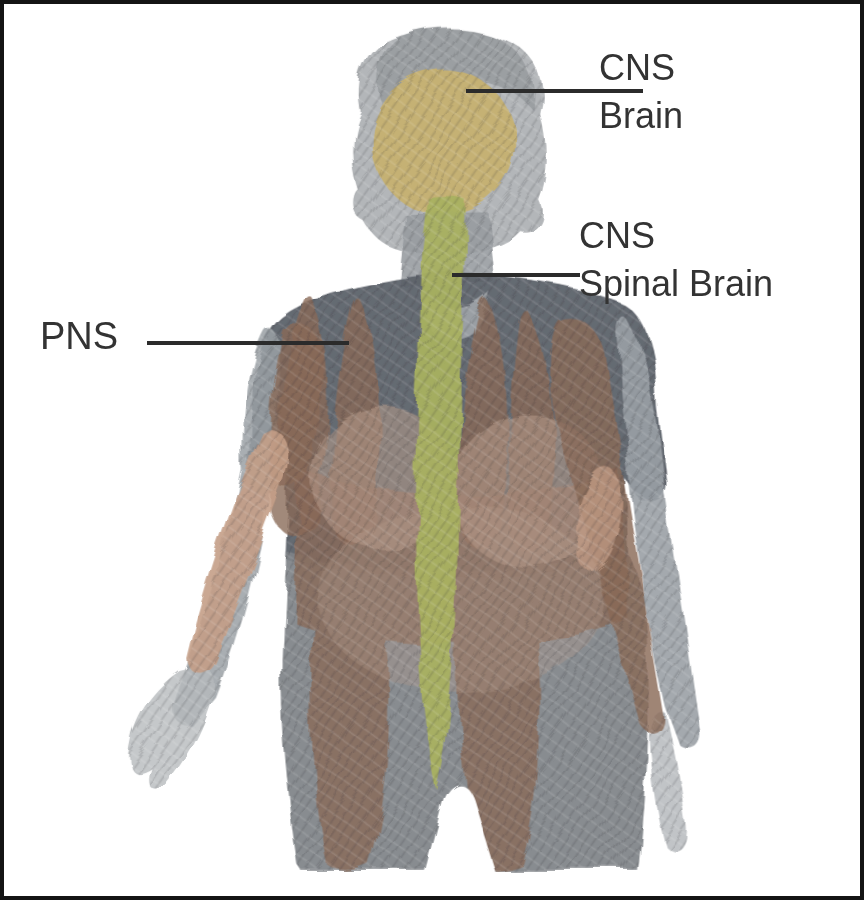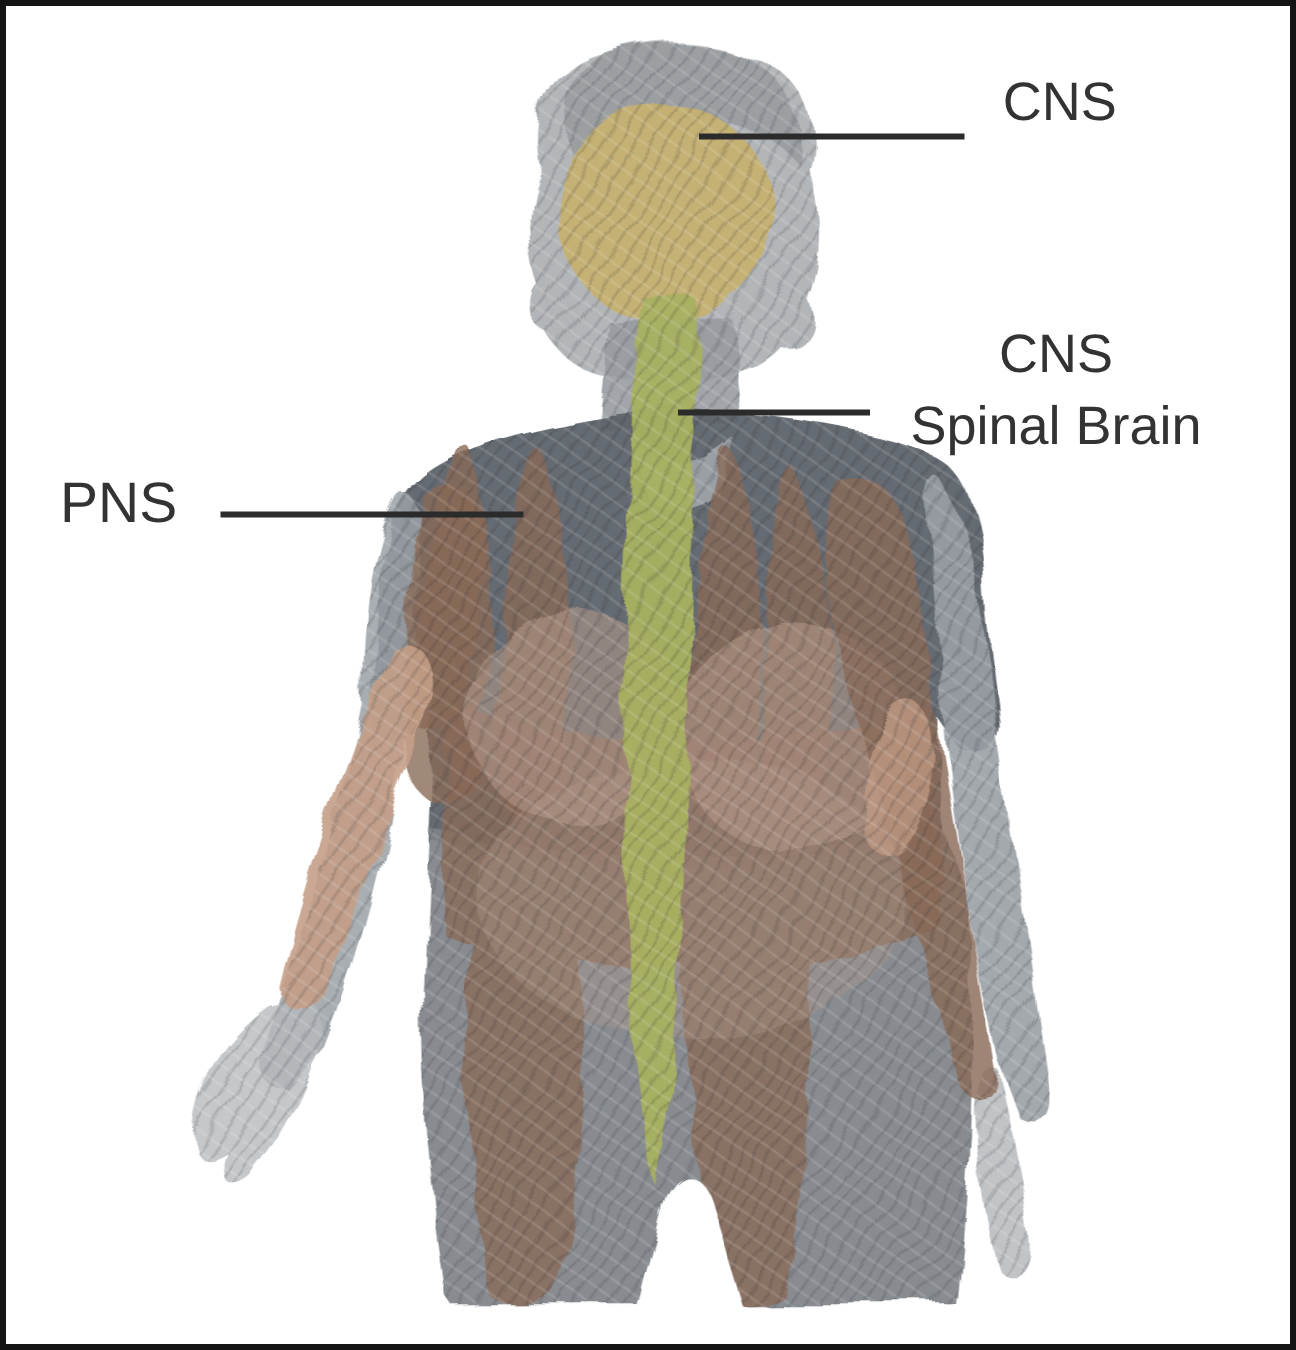--- a/index.html
+++ b/index.html
@@ -13,21 +13,21 @@
     font-family: "Liberation Sans", sans-serif;
   }
   .art {
     position: absolute; left: 0; top: 0;
     width: 856px; height: 892px;
   }
   .label {
     position: absolute;
     color: var(--label_text, #333);
     font-family: "Liberation Sans", sans-serif;
-    text-align: center;
+    text-align: left;
     white-space: nowrap;
   }
   .label-2line { line-height: 48px; font-size: 36px; }
   .label-pns   { font-size: 38px; line-height: 40px; text-align: right; }
   .lbl-brain  { left: 595px; top: 40px;  width: 215px; }
   .lbl-spinal { left: 575px; top: 208px; width: 250px; }
   .lbl-pns    { left: 36px;  top: 312px; }
   .leader {
     position: absolute; height: 4px;
     background: var(--leader_line, #2b2b2b);
@@ -119,20 +119,21 @@
       <use href="#pNotch" style="fill:var(--background)"></use>
     </g>
   </svg>
 
   <div class="leader leader-brain"></div>
   <div class="leader leader-spinal"></div>
   <div class="leader leader-pns"></div>
 
   <div class="label label-2line lbl-brain">
     <div>CNS</div>
+    <div>Brain</div>
   </div>
 
   <div class="label label-2line lbl-spinal">
     <div>CNS</div>
     <div>Spinal Brain</div>
   </div>
 
   <div class="label label-pns lbl-pns">
     <span>PNS</span>
   </div>

